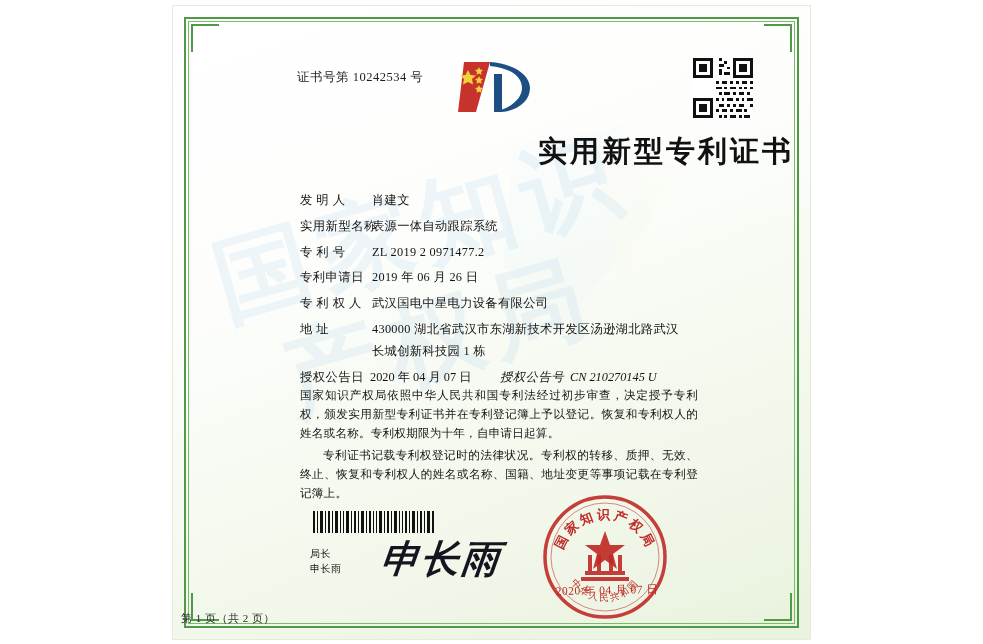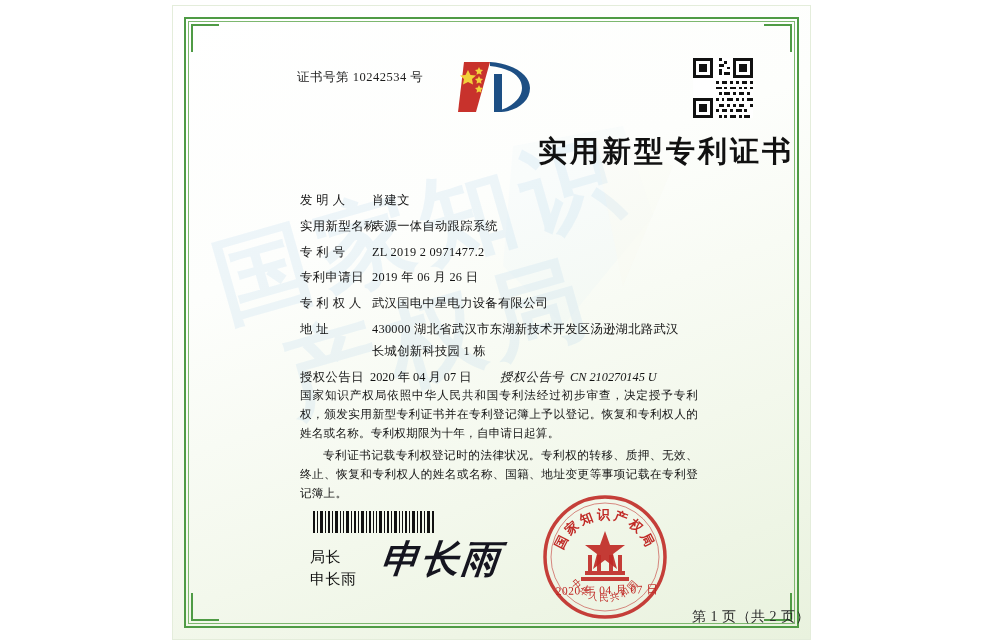--- a/index.html
+++ b/index.html
@@ -194,21 +194,21 @@
     top: 505px;
     width: 122px;
     height: 22px;
   }
 
   
   .sig-label {
     position: absolute;
     left: 137px;
     top: 541px;
-    font-size: 15px;
+    font-size: 10px;
     color: #111;
     line-height: 1.45;
     letter-spacing: 0.5px;
   }
   .sig-script {
     position: absolute;
     left: 208px;
     top: 528px;
     font-size: 38px;
     color: #15151f;
@@ -236,25 +236,25 @@
     text-align: center;
     font-size: 11.5px;
     color: #c02a26;
     letter-spacing: 0.5px;
     transform: rotate(-1deg);
   }
 
   
   .footer {
     position: absolute;
-    left: 0;
+    left: 8px;
     right: 0;
     bottom: 13px;
-    text-align: right;
-    font-size: 14px;
+    text-align: left;
+    font-size: 11px;
     color: #2a2a2a;
     letter-spacing: 0.5px;
   }
 </style>
 </head>
 <body>
 
 <div class="page">
   <div class="sheet">
 

